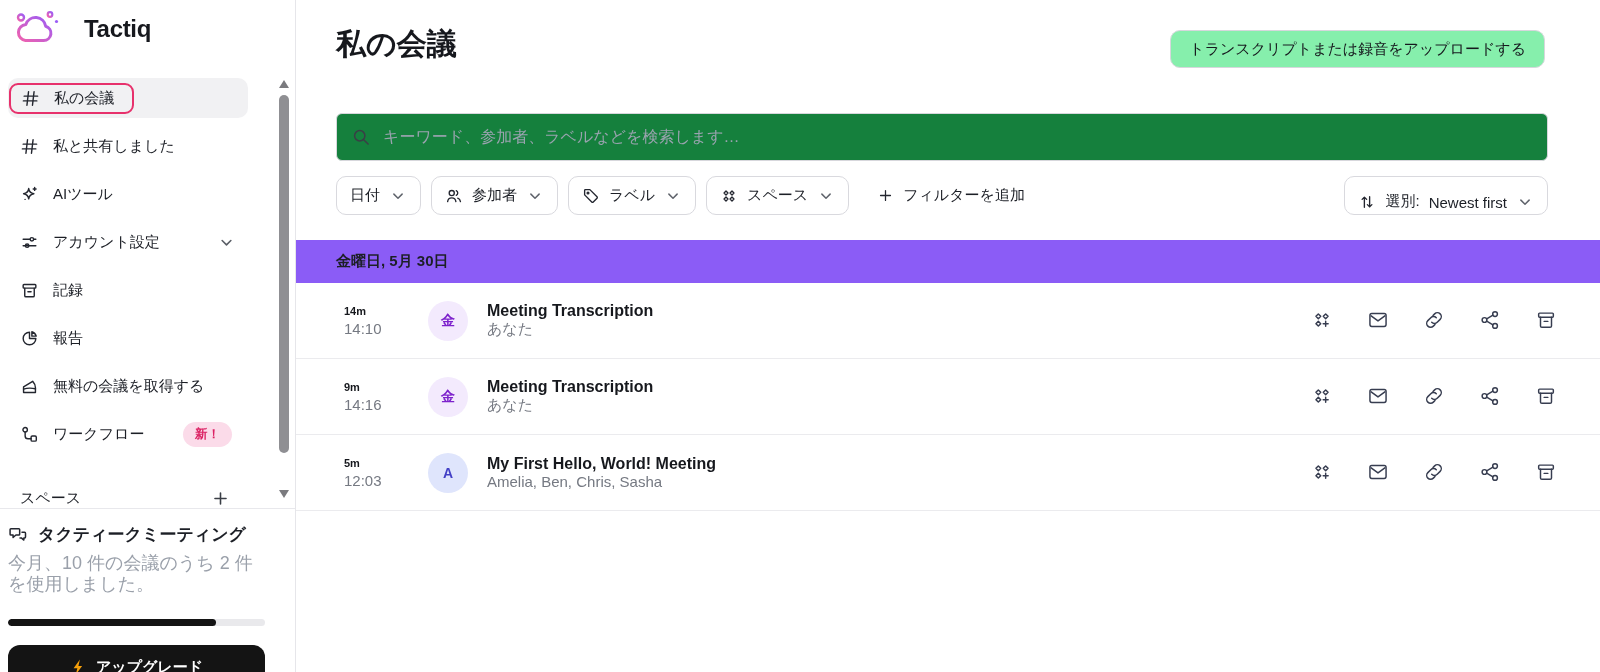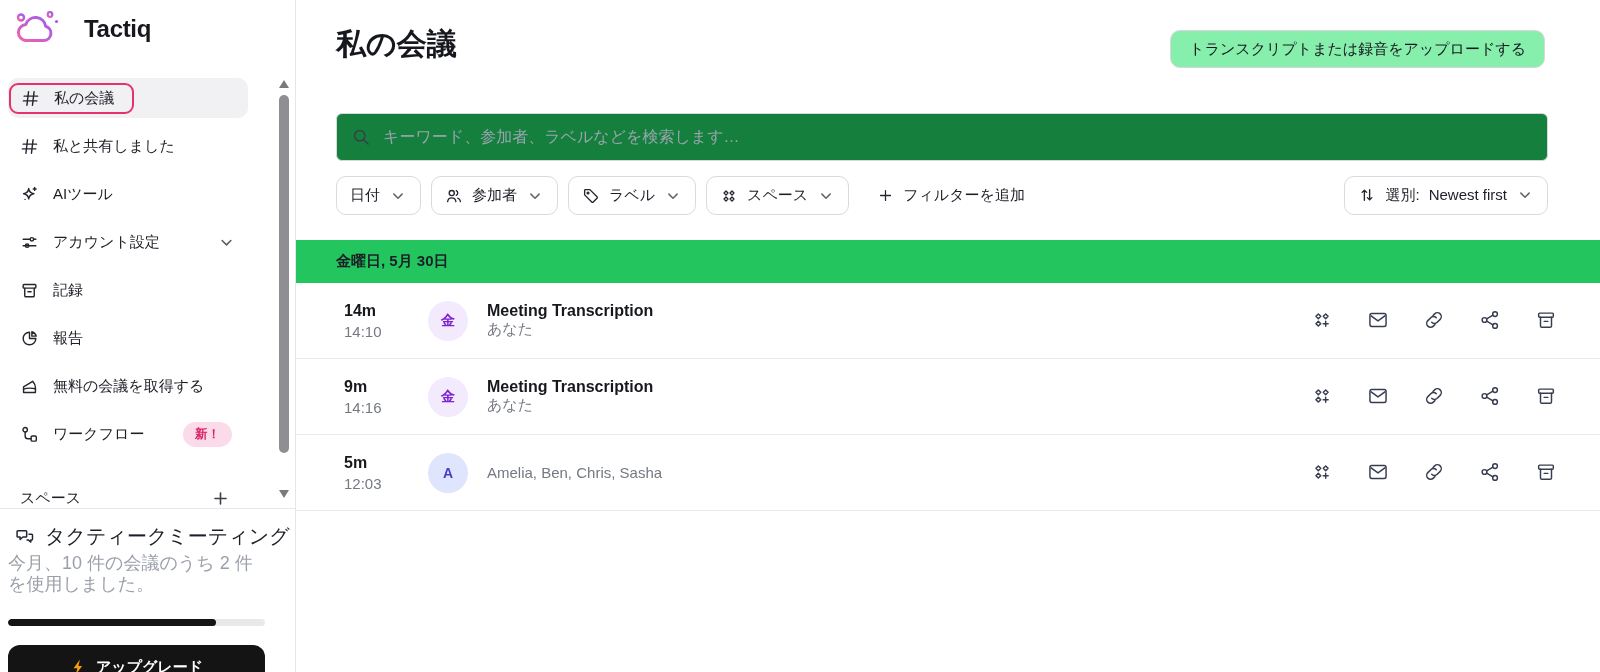--- a/index.html
+++ b/index.html
@@ -29,21 +29,21 @@
   .plus-right { margin-left:auto; margin-right:6px; width:16px; height:16px; stroke:#3a3e46; stroke-width:2; }
 
   
   .sb-scroll { position:absolute; left:278px; top:78px; width:12px; height:420px; }
   .arrow-up { position:absolute; left:1px; top:2px; width:0; height:0; border-left:5px solid transparent; border-right:5px solid transparent; border-bottom:8px solid #7a7a7e; }
   .arrow-down { position:absolute; left:1px; bottom:0; width:0; height:0; border-left:5px solid transparent; border-right:5px solid transparent; border-top:8px solid #7a7a7e; }
   .thumb { position:absolute; left:1px; top:17px; width:10px; height:358px; background:#8f8f93; border-radius:6px; }
 
   
   .sb-bottom { position:absolute; left:0; top:508px; width:295px; height:164px; border-top:1px solid #e8e8ec; background:#fff; }
-  .sb-title { position:absolute; left:15px; top:14px; display:flex; align-items:center; gap:10px; font-size:20px; font-weight:400; color:#1c1f26; }
+  .sb-title { position:absolute; left:8px; top:14px; display:flex; align-items:center; gap:10px; font-size:17px; font-weight:700; color:#1c1f26; }
   .sb-title .ic { width:20px; height:20px; }
   .sb-text { position:absolute; left:8px; top:44px; width:260px; font-size:18px; line-height:21px; color:#9aa0aa; }
   .sb-progress { position:absolute; left:8px; top:110px; width:257px; height:7px; background:#e9e9ec; border-radius:5px; overflow:hidden; }
   .sb-progress-fill { height:100%; background:#141414; border-radius:5px; }
   .upgrade-btn { position:absolute; left:8px; top:136px; width:257px; height:44px; background:#141414; color:#fff; border:none; border-radius:12px; display:flex; align-items:center; justify-content:center; gap:8px; font-size:15px; font-weight:700; font-family:inherit; cursor:pointer; }
 
   
   .main { position:absolute; left:296px; top:0; width:1304px; height:672px; background:#fff; }
   .page-title { position:absolute; left:40px; top:24px; font-size:30px; font-weight:700; color:#16181d; margin:0; }
   .upload-btn { position:absolute; right:55px; top:30px; height:38px; padding:0 18px; border:1px solid #d7d7dc; border-radius:10px; background:#86efac; font-size:15px; color:#16181d; font-family:inherit; cursor:pointer; }
@@ -52,28 +52,28 @@
   .search .ic { width:20px; height:20px; stroke:#3a3e46; flex:none; }
   .search input { flex:1; border:none; outline:none; font-size:16px; color:#1c1f26; font-family:inherit; background:transparent; }
   .search input::placeholder { color:#9aa3af; }
 
   .filters { position:absolute; left:40px; top:176px; height:39px; display:flex; align-items:center; gap:10px; }
   .chip { height:39px; border:1px solid #d9d9de; border-radius:10px; background:#fff; display:flex; align-items:center; gap:9px; padding:0 13px; font-size:15px; color:#1c1f26; font-family:inherit; cursor:pointer; }
   .chip .ic { width:18px; height:18px; }
   .chev { width:15px; height:15px; stroke:#60646c; stroke-width:2; }
   .add-filter { display:flex; align-items:center; gap:9px; border:none; background:transparent; font-size:15px; color:#1c1f26; font-family:inherit; margin-left:12px; cursor:pointer; }
   .add-filter .ic { width:17px; height:17px; }
-  .sort-btn { position:absolute; right:52px; top:176px; height:39px; border:1px solid #d9d9de; border-radius:10px; background:#fff; display:flex; align-items:flex-start; gap:9px; padding:9px 13px; font-size:15px; color:#1c1f26; font-family:inherit; cursor:pointer; }
+  .sort-btn { position:absolute; right:52px; top:176px; height:39px; border:1px solid #d9d9de; border-radius:10px; background:#fff; display:flex; align-items:flex-end; gap:9px; padding:3px 13px; font-size:15px; color:#1c1f26; font-family:inherit; cursor:pointer; }
   .sort-btn .ic { width:18px; height:18px; }
 
-  .datebar { position:absolute; left:0; top:240px; width:100%; height:43px; background:#22c55e; display:flex; align-items:center; padding-left:40px; font-size:15px; font-weight:700; color:#1c1f26; }
+  .datebar { position:absolute; left:0; top:240px; width:100%; height:43px; background:#8b5cf6; display:flex; align-items:center; padding-left:40px; font-size:15px; font-weight:700; color:#1c1f26; }
   .rows { position:absolute; left:0; top:283px; width:100%; }
   .mrow { height:76px; display:flex; align-items:center; border-bottom:1px solid #ebebee; padding:0 42px 0 48px; cursor:pointer; }
   .timecol { width:84px; flex:none; }
-  .dur { font-size:16px; font-weight:700; color:#16181d; }
+  .dur { font-size:11px; font-weight:700; color:#16181d; }
   .mtime { font-size:15px; color:#757982; margin-top:3px; }
   .avatar { width:40px; height:40px; border-radius:50%; display:flex; align-items:center; justify-content:center; font-size:14px; font-weight:600; flex:none; margin-right:19px; }
   .av-purple { background:#f3eafd; color:#7d22cc; }
   .av-indigo { background:#dfe5fc; color:#4340c6; }
   .meta { flex:1; min-width:0; }
   .mtitle { font-size:16px; font-weight:700; color:#16181d; }
   .mpart { font-size:15px; color:#757982; margin-top:0; }
   .actions { display:flex; align-items:center; gap:32px; flex:none; }
   .abtn { width:24px; height:24px; padding:0; border:none; background:transparent; cursor:pointer; }
   .abtn .ic { width:22px; height:22px; stroke:#373d50; stroke-width:1.6; }
@@ -353,20 +353,21 @@
       </div>
     </div>
 
     <div class="mrow">
       <div class="timecol">
         <div class="dur">5m</div>
         <div class="mtime">12:03</div>
       </div>
       <div class="avatar av-indigo">A</div>
       <div class="meta">
+        <div class="mtitle">My First Hello, World! Meeting</div>
         <div class="mpart">Amelia, Ben, Chris, Sasha</div>
       </div>
       <div class="actions">
         <button class="abtn"><svg class="ic" viewBox="0 0 24 24">
               <path d="M8 5.4 10.6 8 8 10.6 5.4 8zM16 5.4 18.6 8 16 10.6 13.4 8zM8 13.4 10.6 16 8 18.6 5.4 16z"></path>
               <path d="M16 13.3v5.4M13.3 16h5.4"></path>
             </svg></button>
         <button class="abtn"><svg class="ic" viewBox="0 0 24 24">
               <rect x="3.2" y="5" width="17.6" height="14" rx="2"></rect>
               <path d="m4.5 7.5 7.5 5.5 7.5-5.5"></path>

